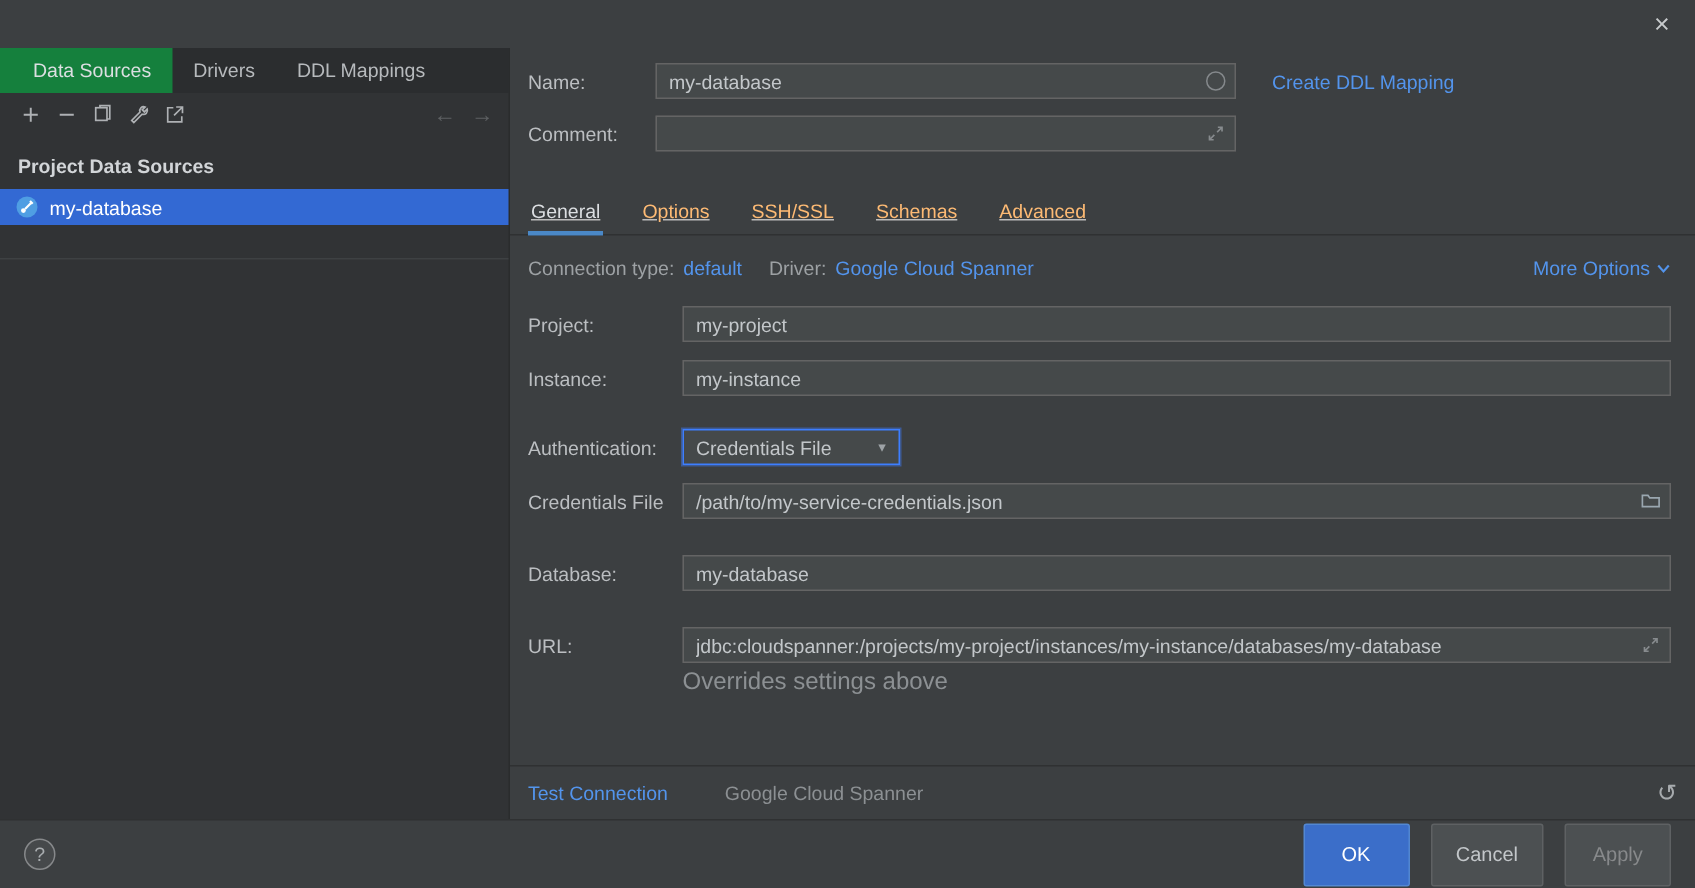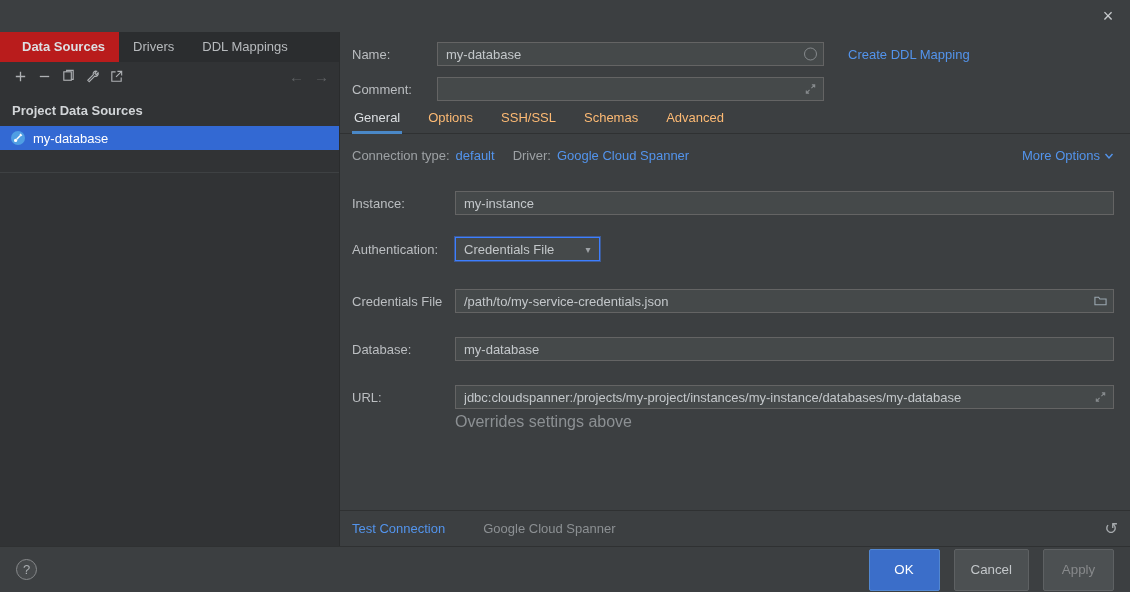--- a/index.html
+++ b/index.html
@@ -12,21 +12,21 @@
   .titlebar { height: 32px; flex: 0 0 32px; position: relative; background: #3c3f41; }
   .close-btn { position: absolute; right: 10px; top: 4px; width: 24px; height: 24px; display: flex; align-items: center; justify-content: center; color: #c8cbcd; font-size: 18px; cursor: default; }
 
   
   .body { flex: 1; display: flex; min-height: 0; }
 
   
   .sidebar { width: 340px; flex: 0 0 340px; background: #313335; border-right: 1px solid #2a2c2d; display: flex; flex-direction: column; }
   .sidebar-tabs { height: 30px; display: flex; background: #2b2d2f; }
   .side-tab { padding: 0 14px; line-height: 30px; color: #b7babd; white-space: nowrap; }
-  .side-tab.active { background: #b91c1c; color: #dcdfe2; font-weight: bold; padding-left: 22px; }
+  .side-tab.active { background: #15803d; color: #dcdfe2; font-weight: normal; padding-left: 22px; }
   .sidebar-toolbar { height: 28px; display: flex; align-items: center; padding: 0 10px 0 8px; }
   .tb-icon { width: 24px; height: 22px; display: flex; align-items: center; justify-content: center; color: #aeb1b4; }
   .tb-icon svg { width: 15px; height: 15px; }
   .nav-arrows { margin-left: auto; display: flex; gap: 10px; color: #5e6163; font-size: 15px; }
   .section-title { padding: 13px 12px 8px 12px; font-weight: bold; color: #d2d5d8; }
   .ds-item { height: 24px; display: flex; align-items: center; padding-left: 10px; background: #3369d3; color: #ffffff; }
   .ds-item .ds-icon { width: 16px; height: 16px; margin-right: 7px; flex: 0 0 16px; }
   .sidebar-divider { border-top: 1px solid #3e4143; margin-top: 22px; }
   .problems-label { padding: 14px 12px 0 40px; color: #b7babd; }
 
@@ -37,37 +37,37 @@
   .hdr-label { width: 73px; flex: 0 0 73px; color: #bbbec1; }
   .field { position: relative; height: 24px; background: #45494a; border: 1px solid #646464; display: flex; align-items: center; }
   .field input { width: 100%; height: 100%; background: transparent; border: 0; outline: none; color: #c3c7ca; font: 13px "Liberation Sans", sans-serif; padding: 0 24px 0 8px; }
   .hdr-field { width: 387px; flex: 0 0 387px; }
   .field-icon { position: absolute; right: 6px; top: 50%; transform: translateY(-50%); color: #878b8e; display: flex; }
   .field-icon svg { width: 13px; height: 13px; }
   .spinner-circle { width: 13px; height: 13px; border: 1.5px solid #85898c; border-radius: 50%; }
   .link { color: #5394ec; cursor: default; white-space: nowrap; }
   .ddl-link { margin-left: 12px; }
 
-  .main-tabs { display: flex; padding: 0 0 0 12px; margin-top: 3px; border-bottom: 1px solid #2f3132; }
+  .main-tabs { display: flex; padding: 0 0 0 12px; margin-top: 26px; border-bottom: 1px solid #2f3132; text-decoration: underline; }
   .main-tab { margin-right: 24px; padding: 6px 2px 8px 2px; color: #fdba74; position: relative; }
   .main-tab.active { color: #dcdfe2; }
   .main-tab.active::after { content: ""; position: absolute; left: 0; right: 0; bottom: -1px; height: 3px; background: #4a88c7; }
 
   .conn-row { display: flex; align-items: center; padding: 14px 16px 0 12px; }
   .conn-label { color: #9da1a4; margin-right: 6px; }
   .conn-gap { margin-left: 18px; }
   .more-options { margin-left: auto; display: flex; align-items: center; gap: 4px; }
   .chev { display: flex; color: #5394ec; }
   .chev svg { width: 10px; height: 10px; }
 
   .form { padding: 0 16px 0 12px; display: flex; flex-direction: column; }
   .form-row { display: flex; align-items: center; }
   .form-label { width: 103px; flex: 0 0 103px; color: #bbbec1; }
   .form-field { flex: 1; }
-  .mt18 { margin-top: 18px; } .mt12 { margin-top: 28px; } .mt22 { margin-top: 22px; } .mt24 { margin-top: 24px; }
+  .mt18 { margin-top: 18px; } .mt12 { margin-top: 12px; } .mt22 { margin-top: 22px; } .mt24 { margin-top: 24px; }
 
   .combo { width: 145px; height: 24px; background: #45494a; border: 1px solid #3d7eff; box-shadow: 0 0 0 1px rgba(61,126,255,0.45); display: flex; align-items: center; padding-left: 8px; color: #c3c7ca; position: relative; }
   .combo-arrow { margin-left: auto; width: 22px; display: flex; align-items: center; justify-content: center; color: #9da2a6; font-size: 10px; }
 
   .url-hint { margin: 4px 0 0 103px; font-size: 16px; color: #8c9093; }
 
   .main-spacer { flex: 1; }
   .test-row { border-top: 1px solid #2f3132; height: 36px; display: flex; align-items: center; padding: 0 12px; }
   .driver-name { margin-left: 38px; color: #8c9093; }
   .undo-icon { margin-left: auto; color: #a7abae; font-size: 16px; }
@@ -190,20 +190,26 @@
           <a class="link">More Options</a>
           <span class="chev">
             <svg viewBox="0 0 10 10">
                 <path d="M1.5 3l3.5 4 3.5-4" fill="none" stroke="currentColor" stroke-width="1.4"></path>
               </svg>
           </span>
         </span>
       </div>
 
       <div class="form">
+        <div class="form-row mt18">
+          <div class="form-label">Project:</div>
+          <div class="field form-field">
+            <input value="my-project" style="">
+          </div>
+        </div>
 
         <div class="form-row mt12">
           <div class="form-label">Instance:</div>
           <div class="field form-field">
             <input value="my-instance" style="">
           </div>
         </div>
 
         <div class="form-row mt22">
           <div class="form-label">Authentication:</div>

